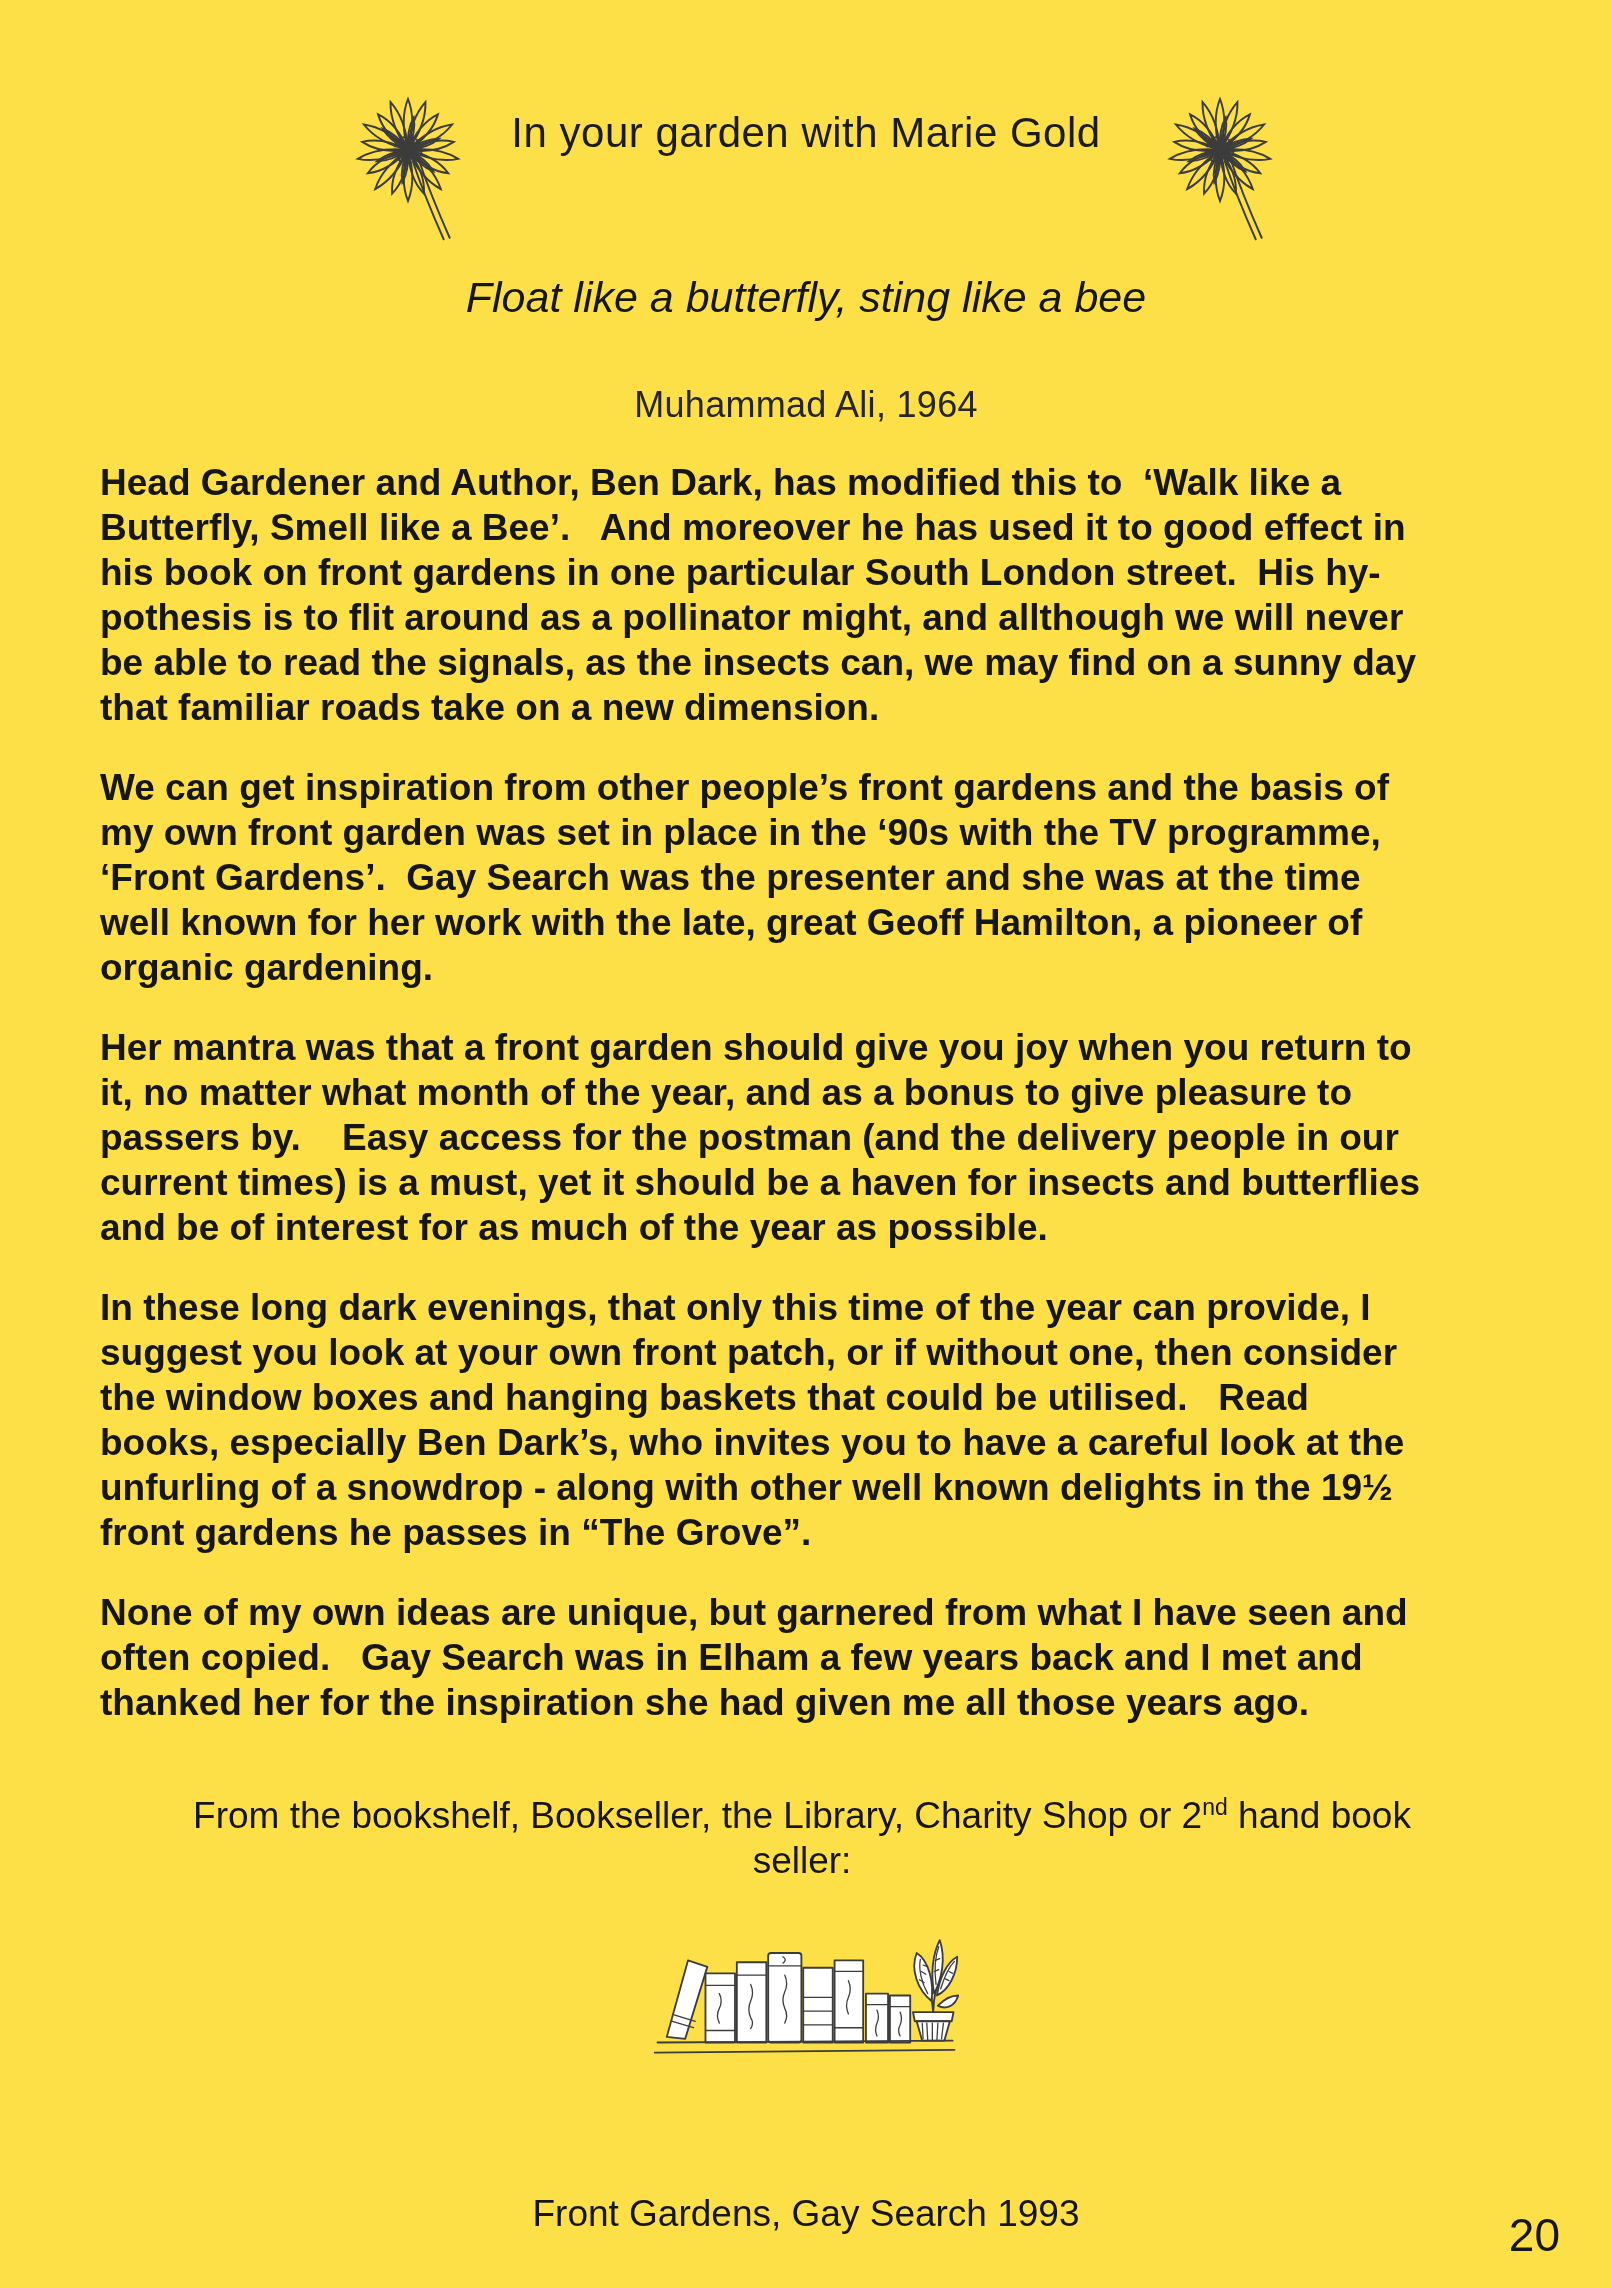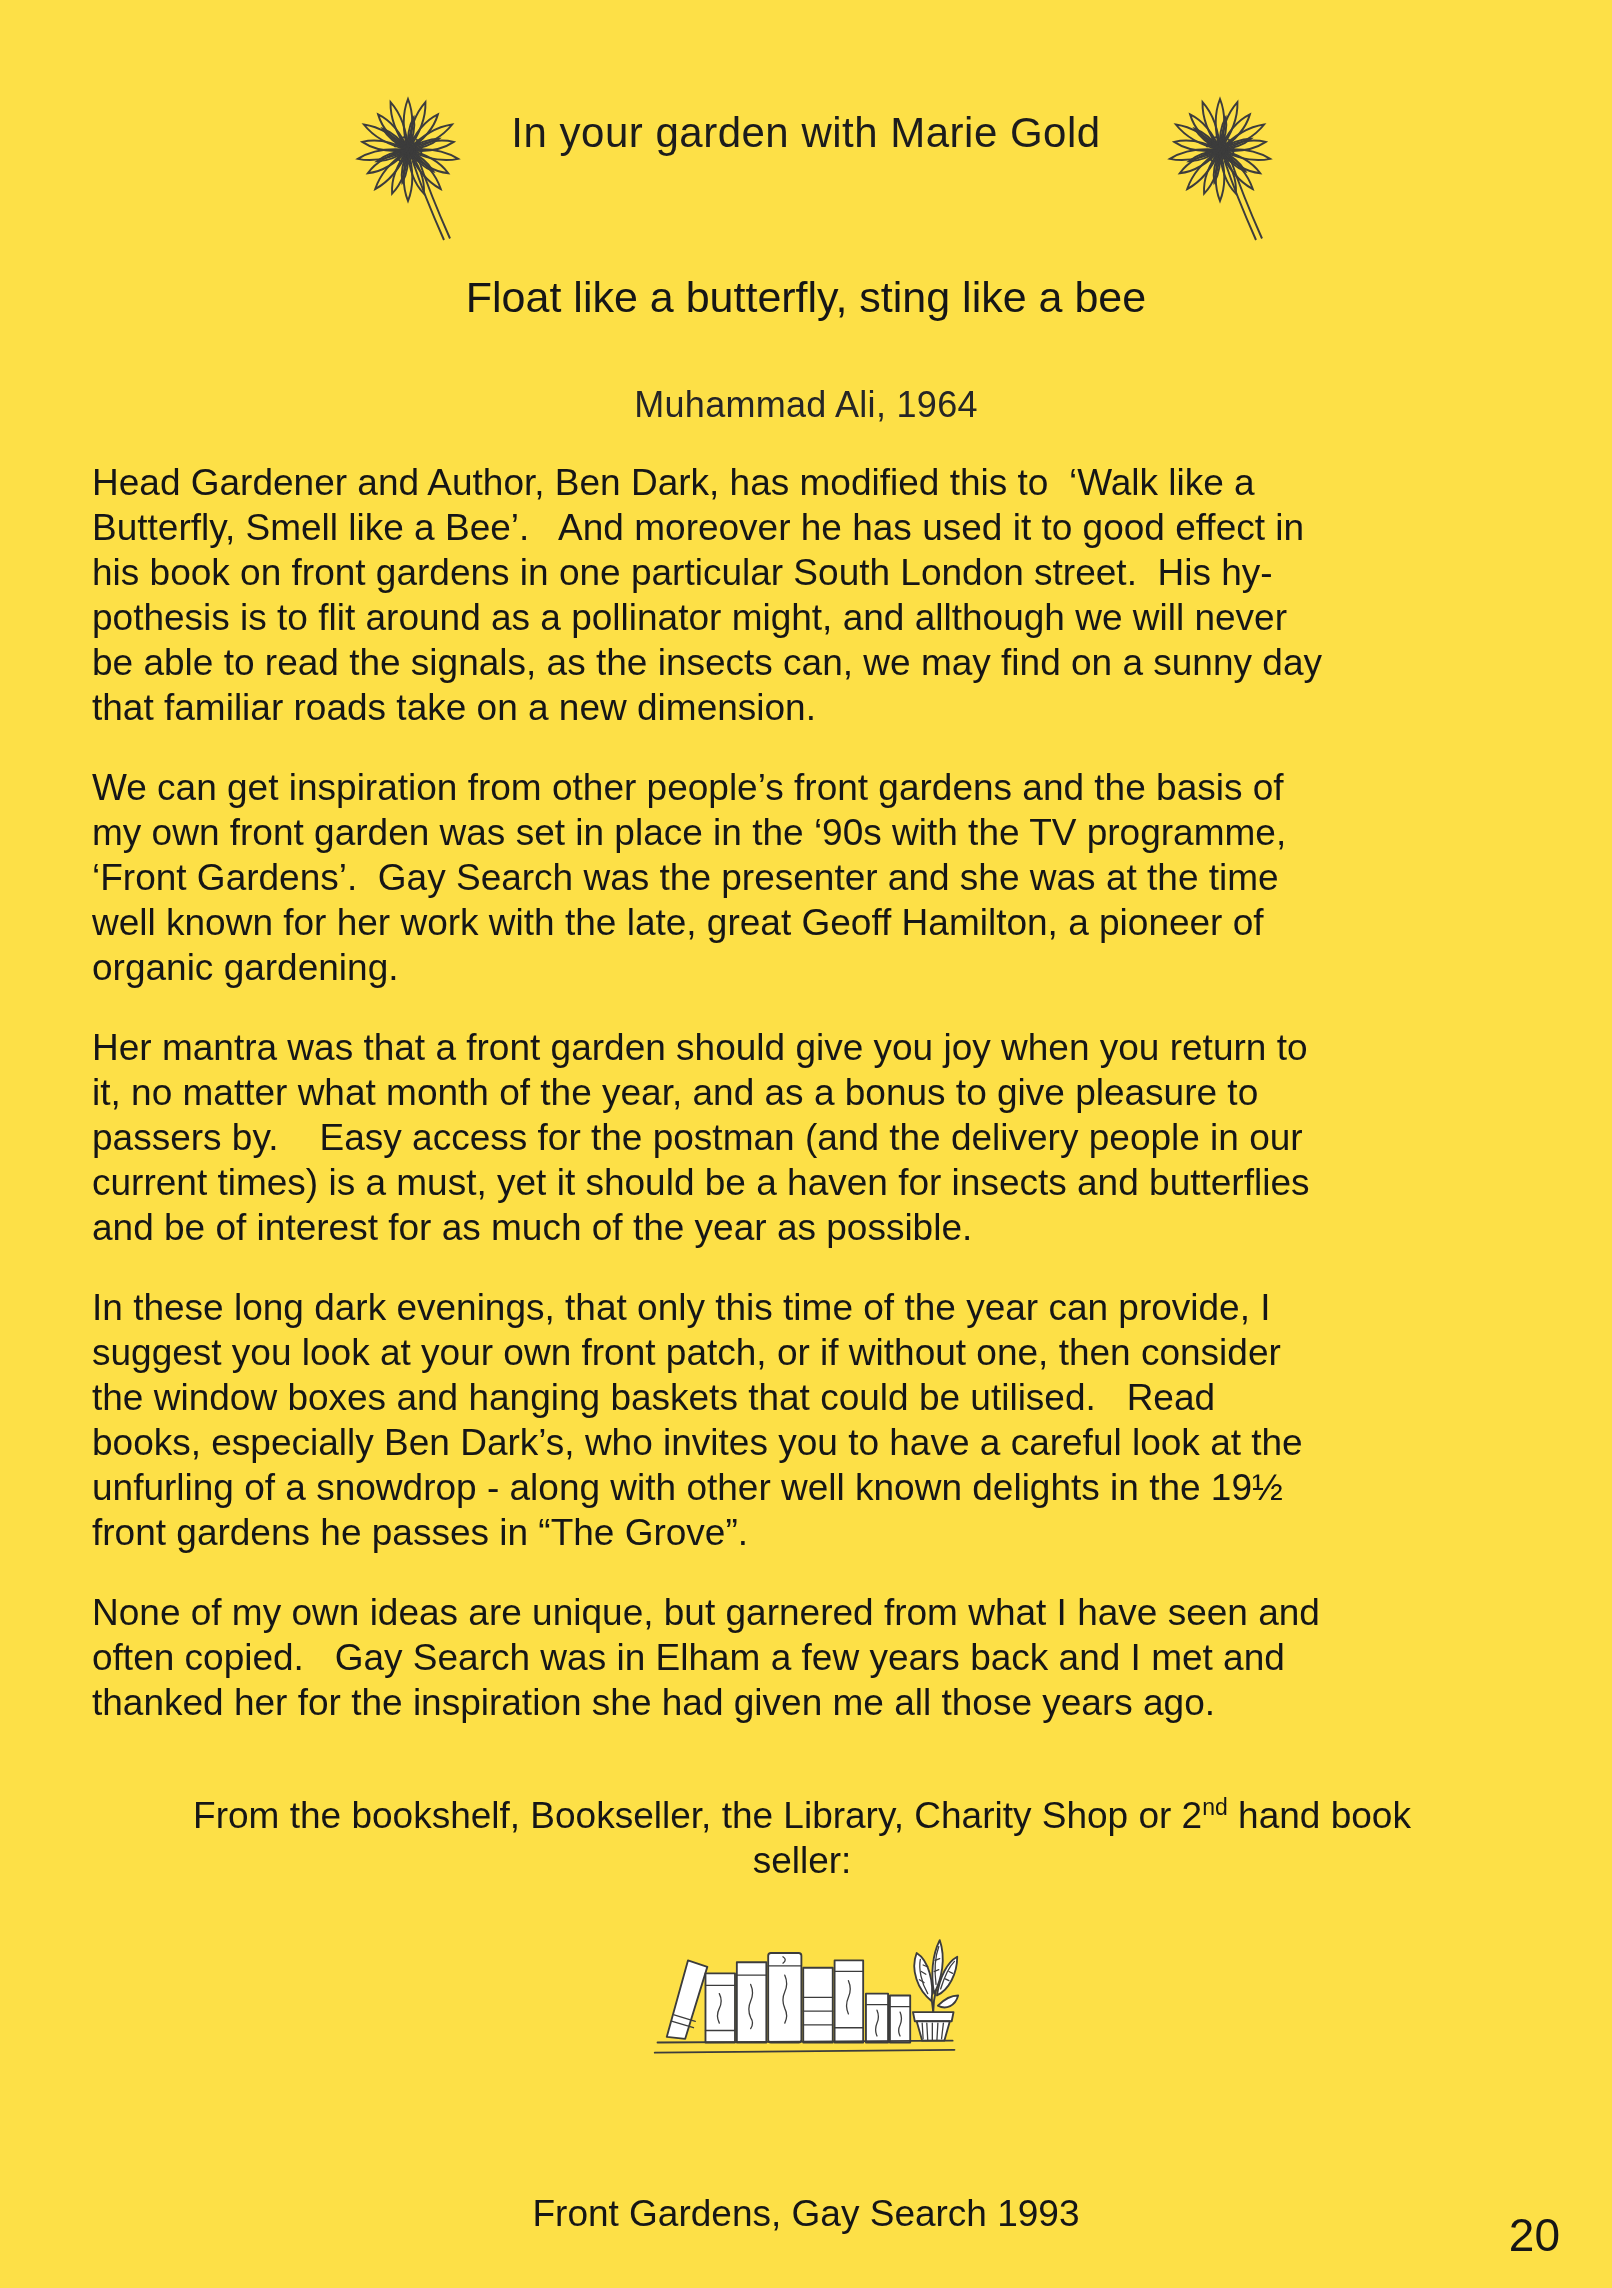--- a/index.html
+++ b/index.html
@@ -16,34 +16,35 @@
   .flower{position:absolute;width:140px;height:153px;}
   .flower.left{left:338px;top:90px;}
   .flower.right{left:1150px;top:90px;}
   .masthead-title{
     position:absolute;top:109px;left:0;width:100%;
     text-align:center;font-size:42px;letter-spacing:0.5px;color:#1c1c1c;
   }
   
   .article-title{
     position:absolute;top:273px;left:0;width:100%;
-    text-align:center;font-size:43px;color:#161616;
+    text-align:center;font-size:43px;color:#161616;font-style:italic;
   }
   .attribution{
     position:absolute;top:384px;left:0;width:100%;
     text-align:center;font-size:36px;color:#262626;letter-spacing:0.3px;
   }
   
   .body-copy{
     position:absolute;top:460px;left:88px;width:1477px;
     font-size:37px;line-height:45px;
   }
   .body-copy p{
-    margin:0 0 35px 4px;
+    margin:0 0 35px 12px;
     white-space:pre-wrap;
+    font-weight:bold;
   }
   
   .bookshelf-intro{
     position:absolute;top:1793px;left:51px;width:1502px;
     text-align:center;font-size:37px;line-height:45px;
   }
   .bookshelf-intro .sup{
     vertical-align:super;font-size:23px;line-height:0;
   }
   .bookshelf-intro .suffix{white-space:pre-line;}

